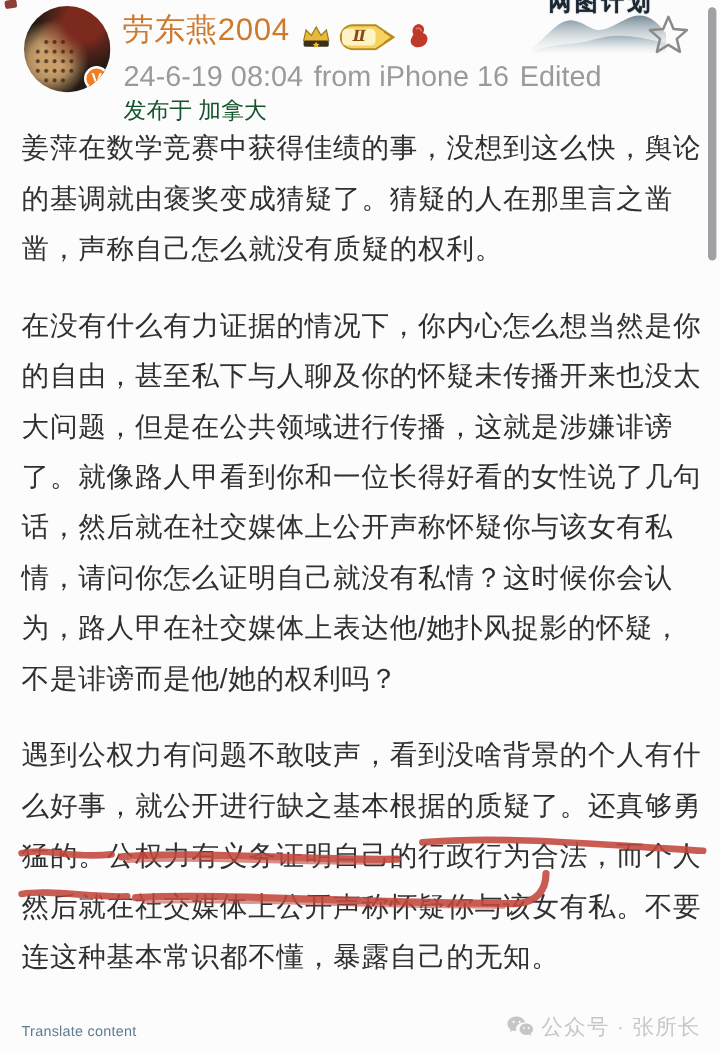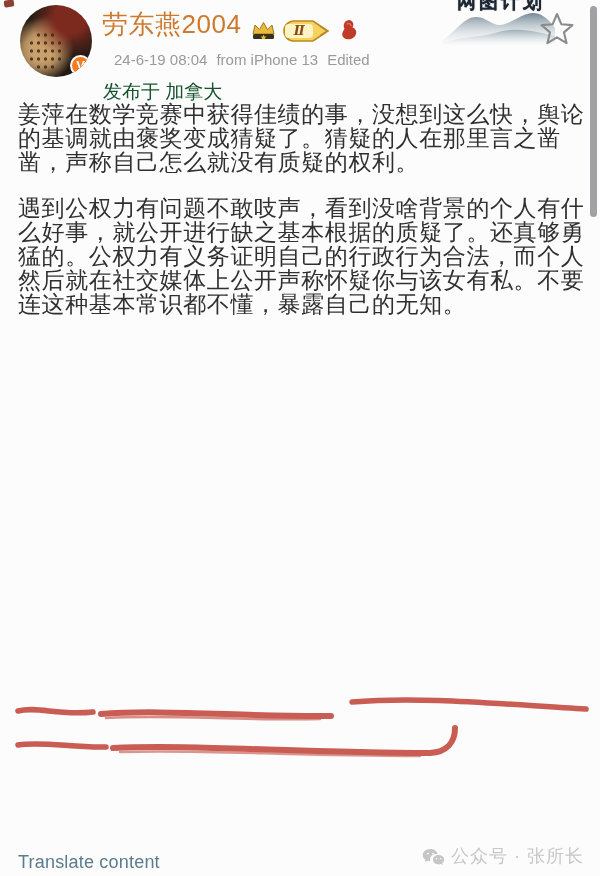--- a/index.html
+++ b/index.html
@@ -37,21 +37,21 @@
   .crown{width:25px;height:21px;display:inline-block;margin-left:4px;}
   .vip-pill{position:relative;width:48px;height:22px;display:inline-block;}
   .vip-pill .inner{
     position:absolute;left:3px;top:4px;width:28px;height:14px;border-radius:4px;
     background:#fdf3c4;text-align:center;
     font-family:"DejaVu Serif","Liberation Serif",serif;
     font-style:italic;font-weight:bold;font-size:13px;line-height:14px;color:#8a4a12;
   }
   .zodiac{width:22px;height:24px;display:inline-block;margin-left:2px;}
   .meta-row{position:absolute;left:103px;top:51px;display:flex;gap:9px;
-    color:#9a9a9a;font-size:15px;white-space:nowrap;margin-left:11px;}
+    color:#9a9a9a;font-size:24px;white-space:nowrap;}
   .location-row{position:absolute;left:103px;top:79px;color:#14532d;font-size:19px;}
 
   
   .top-watermark{
     position:absolute;left:443px;top:0;width:112px;height:46px;overflow:hidden;
     pointer-events:none;
     font-family:Liberation Mono, monospace;
   }
   .top-watermark .wm-text{
     position:absolute;left:14px;top:-11px;
@@ -65,36 +65,36 @@
     background:#97979b;opacity:.9;
   }
   .corner-speck{
     position:absolute;left:4px;top:0;width:10px;height:7px;border-radius:2px;
     background:#7a1c12;transform:rotate(-8deg);opacity:.85;
   }
 
   
   .post-body{
     position:absolute;left:18px;top:102px;width:572px;
-    font-size:23px;line-height:24px;letter-spacing:.6px;color:#303030;
+    font-size:23px;line-height:42px;letter-spacing:.6px;color:#303030;
   }
   .post-body p{
     margin:0 0 22px 0;white-space:pre-wrap;word-break:break-all;
   }
 
   
   .annotation-svg{position:absolute;left:0;top:0;pointer-events:none;}
 
   
   .translate-link{
     position:absolute;left:18px;top:852px;
-    color:#5c7b8e;font-size:18px;letter-spacing:.2px;cursor:pointer;
+    color:#5c7b8e;font-size:12px;letter-spacing:.2px;cursor:pointer;
   }
   .bottom-watermark{
-    position:absolute;right:16px;top:844px;display:flex;align-items:flex-end;gap:6px;
+    position:absolute;right:16px;top:844px;display:flex;align-items:center;gap:6px;
     color:#c7c7c7;font-size:18px;letter-spacing:1px;white-space:nowrap;
   }
 </style>
 </head>
 <body>
 
 <div class="page">
 
   <div class="corner-speck"></div>
 
@@ -128,21 +128,21 @@
         <svg width="22" height="24" viewBox="0 0 22 24">
           <path d="M11 2 C15 2.5 16.5 6.5 14.5 9.5 C18.5 10.5 19.5 15.5 16.5 18.8
                    C13.5 22 7.5 22.4 5 18.8 C3 15.8 5.5 13 6.5 10.5 C4.5 7.5 6.5 2.5 11 2 Z" fill="#bf3a28"></path>
           <path d="M9 6 C10.5 5 12.5 5.5 13 7.5" fill="none" stroke="#e0705a" stroke-width="1.4" stroke-linecap="round"></path>
         </svg>
       </span>
     </div>
 
     <div class="meta-row">
       <span>24-6-19 08:04</span>
-      <span>from iPhone 13</span>
+      <span>from iPhone 16</span>
       <span>Edited</span>
     </div>
     <div class="location-row">发布于 加拿大</div>
 
     <div class="top-watermark">
       <span class="wm-text">网图计划</span>
       <svg width="112" height="46" viewBox="0 0 112 46" style="position:absolute;left:0;top:0">
         <defs>
           <linearGradient id="mg1" x1="0" y1="0" x2="0" y2="1">
             <stop offset="0" stop-color="#5d7484"></stop>
@@ -162,20 +162,28 @@
       <svg width="34" height="33" viewBox="0 0 34 33">
         <path d="M17 2 L21.3 12.2 L32.4 13.1 L24 20.4 L26.6 31.2 L17 25.4 L7.4 31.2 L10 20.4 L1.6 13.1 L12.7 12.2 Z" fill="none" stroke="#8b8b8b" stroke-width="2.1" stroke-linejoin="round"></path>
       </svg>
     </div>
   </div>
 
   <div class="post-body">
     <p>姜萍在数学竞赛中获得佳绩的事，没想到这么快，舆论
 的基调就由褒奖变成猜疑了。猜疑的人在那里言之凿
 凿，声称自己怎么就没有质疑的权利。</p>
+    <p>在没有什么有力证据的情况下，你内心怎么想当然是你
+的自由，甚至私下与人聊及你的怀疑未传播开来也没太
+大问题，但是在公共领域进行传播，这就是涉嫌诽谤
+了。就像路人甲看到你和一位长得好看的女性说了几句
+话，然后就在社交媒体上公开声称怀疑你与该女有私
+情，请问你怎么证明自己就没有私情？这时候你会认
+为，路人甲在社交媒体上表达他/她扑风捉影的怀疑，
+不是诽谤而是他/她的权利吗？</p>
     <p>遇到公权力有问题不敢吱声，看到没啥背景的个人有什
 么好事，就公开进行缺之基本根据的质疑了。还真够勇
 猛的。公权力有义务证明自己的行政行为合法，而个人
 然后就在社交媒体上公开声称怀疑你与该女有私。不要
 连这种基本常识都不懂，暴露自己的无知。</p>
   </div>
 
   <svg class="annotation-svg" width="600" height="876" viewBox="0 0 600 876">
     <g fill="none" stroke="#c2473c" stroke-linecap="round" opacity="0.88">
 

